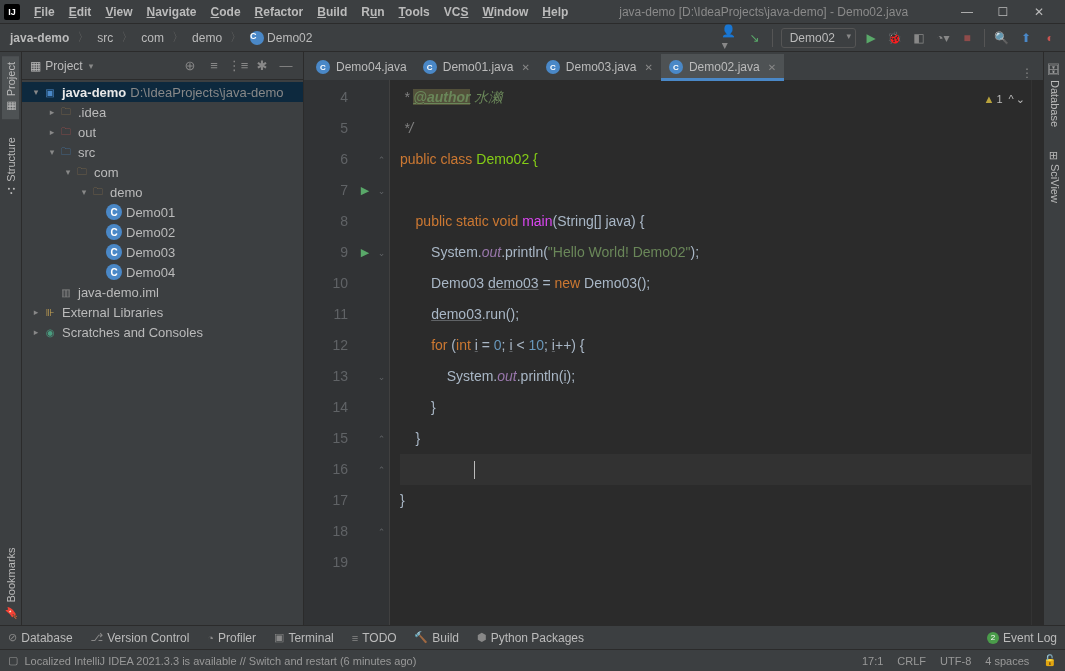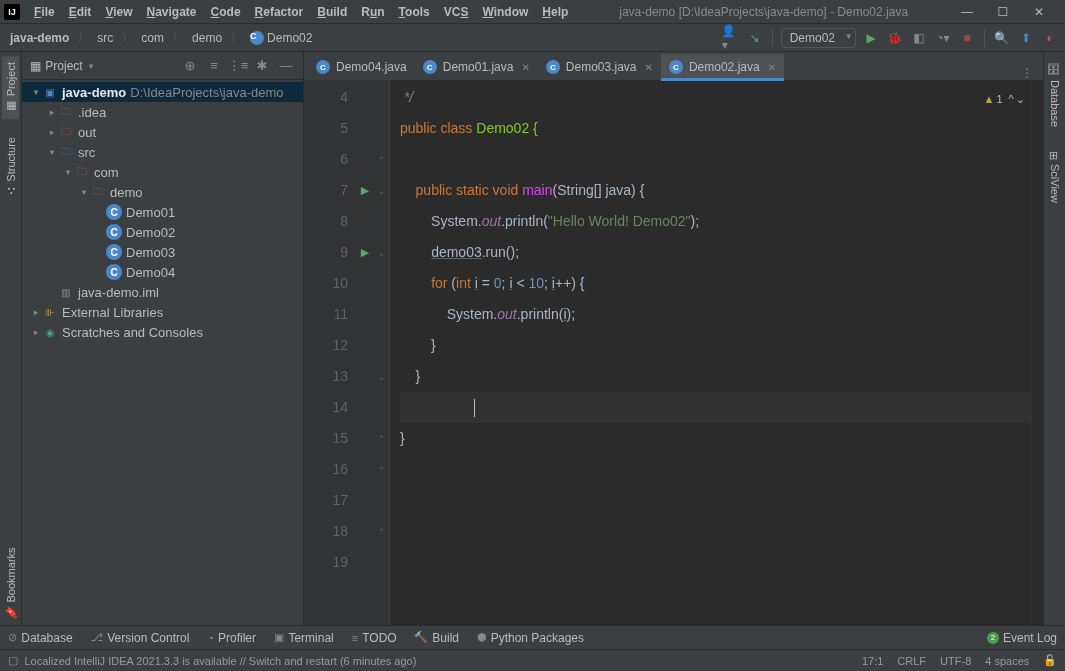--- a/index.html
+++ b/index.html
@@ -331,25 +331,27 @@
           <div class="ln"></div>
         <div class="ln">⌄</div>
         <div class="ln"></div>
         <div class="ln">⌃</div>
         <div class="ln">⌃</div>
         <div class="ln"></div>
         <div class="ln">⌃</div>
         <div class="ln"></div>
       </div>
       <div class="code-col">
+        <div class="ln"><span class="cmt"> * </span><span class="doctag">@author</span><span class="docval"> 水濑</span></div>
         <div class="ln"><span class="cmt"> */</span></div>
         <div class="ln"><span class="kw">public class </span><span class="cls">Demo02 {</span></div>
         <div class="ln"></div>
         <div class="ln"><span>    </span><span class="kw">public static void </span><span class="mth">main</span><span>(String[] java) {</span></div>
         <div class="ln"><span>        System.</span><span class="fld">out</span><span>.println(</span><span class="str">"Hello World! Demo02"</span><span>);</span></div>
+        <div class="ln"><span>        Demo03 </span><span class="var-u">demo03</span><span> = </span><span class="kw">new </span><span>Demo03();</span></div>
         <div class="ln"><span>        </span><span class="var-u">demo03</span><span>.run();</span></div>
         <div class="ln"><span>        </span><span class="kw">for </span><span>(</span><span class="kw">int </span><span class="var-u">i</span><span> = </span><span class="num">0</span><span>; </span><span class="var-u">i</span><span> &lt; </span><span class="num">10</span><span>; </span><span class="var-u">i</span><span>++) {</span></div>
         <div class="ln"><span>            System.</span><span class="fld">out</span><span>.println(</span><span class="var-u">i</span><span>);</span></div>
         <div class="ln"><span>        }</span></div>
         <div class="ln"><span>    }</span></div>
         <div class="ln caret-line">                   <span class="text-cursor"></span></div>
         <div class="ln"><span>}</span></div>
         <div class="ln"></div>
         <div class="inspection">
           <span class="warn-icon">▲</span>

